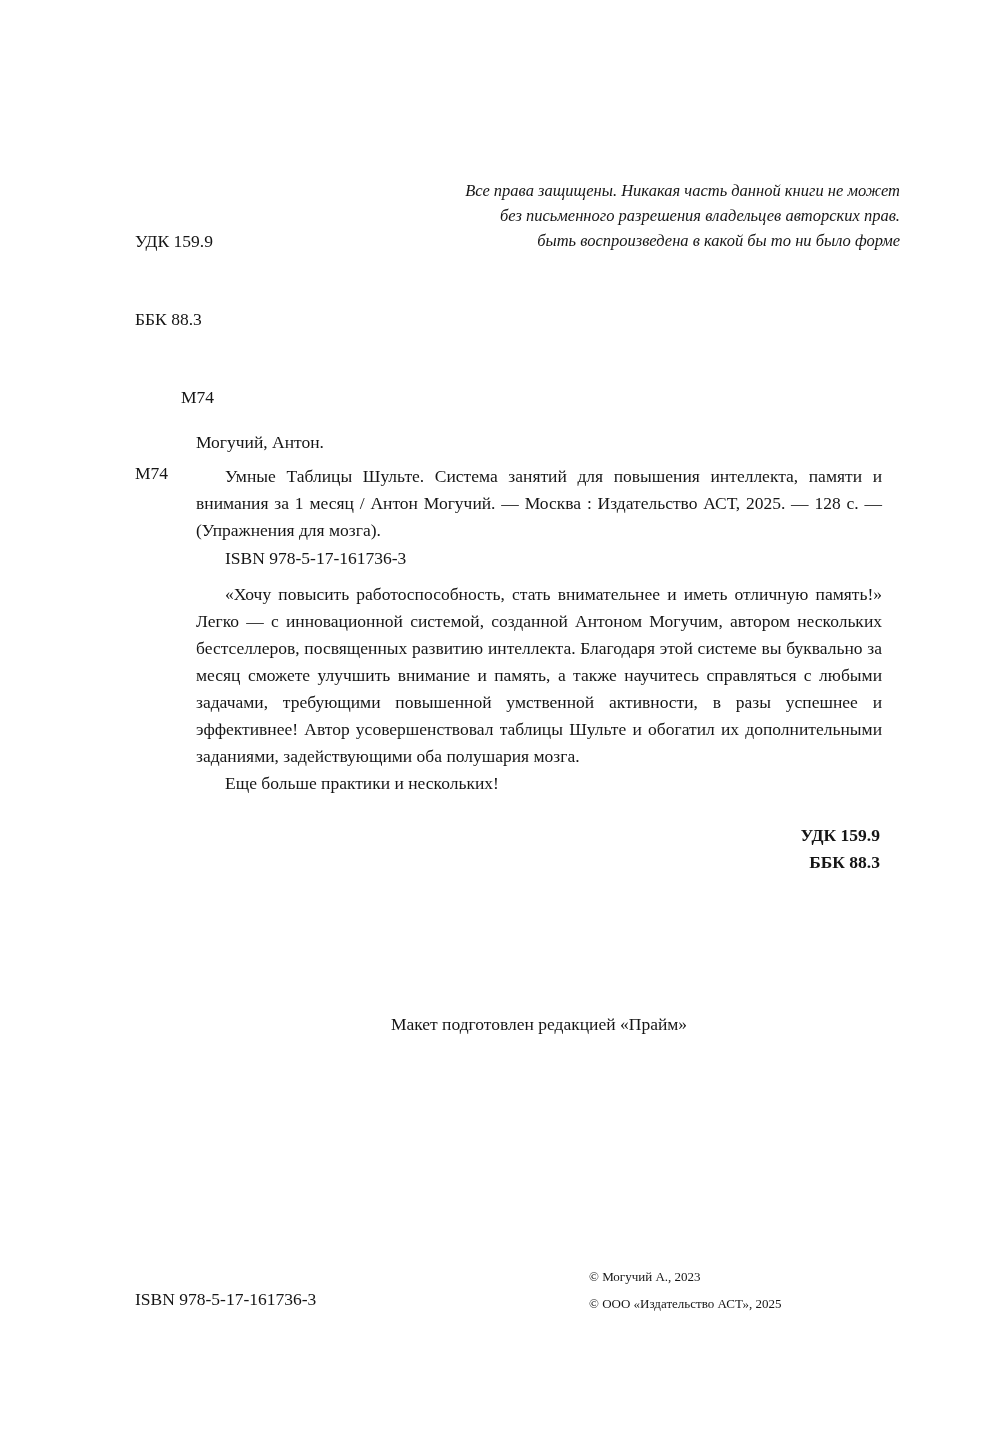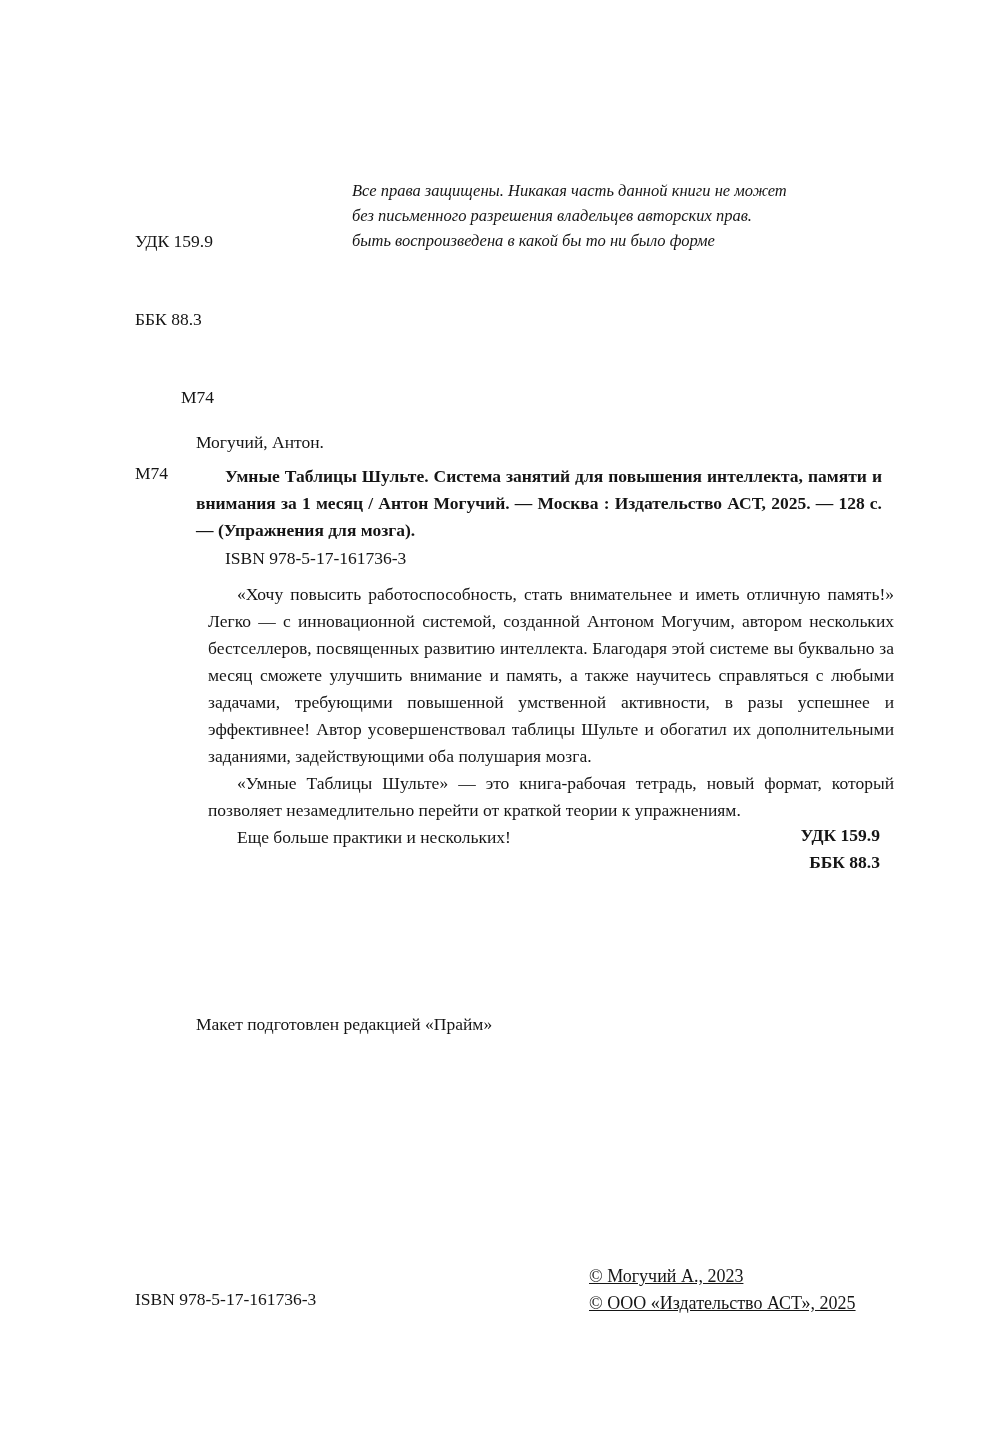--- a/index.html
+++ b/index.html
@@ -30,21 +30,21 @@
     .codes-top .indent {
       padding-left: 46px;
     }
 
     
     .rights {
       position: absolute;
       left: 352px;
       top: 178px;
       width: 548px;
-      text-align: left;
+      text-align: right;
       font-style: italic;
       font-size: 16.5px;
       line-height: 25px;
       font-family: Liberation Serif, serif;
     }
 
     
     .author {
       position: absolute;
       left: 196px;
@@ -61,39 +61,37 @@
     .description {
       position: absolute;
       left: 196px;
       top: 463px;
       width: 686px;
       margin: 0;
       font-size: 17.5px;
       line-height: 27px;
       text-align: justify;
       text-indent: 29px;
-      font-weight: bold;
     }
     .isbn-line {
       position: absolute;
       left: 225px;
       top: 548px;
       font-size: 17.5px;
     }
 
     
     .annotation {
       position: absolute;
       left: 196px;
       top: 581px;
       width: 686px;
       font-size: 17.5px;
       line-height: 27px;
       text-align: justify;
-      margin-left: 12px;
     }
     .annotation p {
       margin: 0;
       text-indent: 29px;
     }
 
     
     .codes-right {
       position: absolute;
       right: 107px;
@@ -103,38 +101,37 @@
       font-size: 17.5px;
       line-height: 27px;
     }
 
     
     .imprint {
       position: absolute;
       left: 196px;
       top: 1014px;
       width: 686px;
-      text-align: left;
+      text-align: center;
       font-size: 17.5px;
     }
 
     
     .footer-isbn {
       position: absolute;
       left: 135px;
       top: 1289px;
       font-size: 17.5px;
     }
     .footer-copyrights {
       position: absolute;
       left: 589px;
       top: 1263px;
-      font-size: 18px;
+      font-size: 13px;
       line-height: 27px;
-      text-decoration: underline;
     }
   </style>
 </head>
 <body>
 
 <div class="page">
 
   <div class="codes-top">
     <div>УДК 159.9</div>
     <div>ББК 88.3</div>
@@ -147,21 +144,20 @@
     <div>быть воспроизведена в какой бы то ни было форме</div>
   </div>
 
   <div class="author">Могучий, Антон.</div>
   <div class="index-code">М74</div>
   <p class="description">Умные Таблицы Шульте. Система занятий для повышения интеллекта, памяти и внимания за 1 месяц / Антон Могучий. — Москва : Издательство АСТ, 2025. — 128 с. — (Упражнения для мозга).</p>
   <div class="isbn-line">ISBN 978-5-17-161736-3</div>
 
   <div class="annotation">
     <p>«Хочу повысить работоспособность, стать внимательнее и иметь отличную память!» Легко — с инновационной системой, созданной Антоном Могучим, автором нескольких бестселлеров, посвященных развитию интеллекта. Благодаря этой системе вы буквально за месяц сможете улучшить внимание и память, а также научитесь справляться с любыми задачами, требующими повышенной умственной активности, в разы успешнее и эффективнее! Автор усовершенствовал таблицы Шульте и обогатил их дополнительными заданиями, задействующими оба полушария мозга.</p>
-    <p>«Умные Таблицы Шульте» — это книга-рабочая тетрадь, новый формат, который позволяет незамедлительно перейти от краткой теории к упражнениям.</p>
     <p>Еще больше практики и нескольких!</p>
   </div>
 
   <div class="codes-right">
     <div>УДК 159.9</div>
     <div>ББК 88.3</div>
   </div>
 
   <div class="imprint">Макет подготовлен редакцией «Прайм»</div>
 

